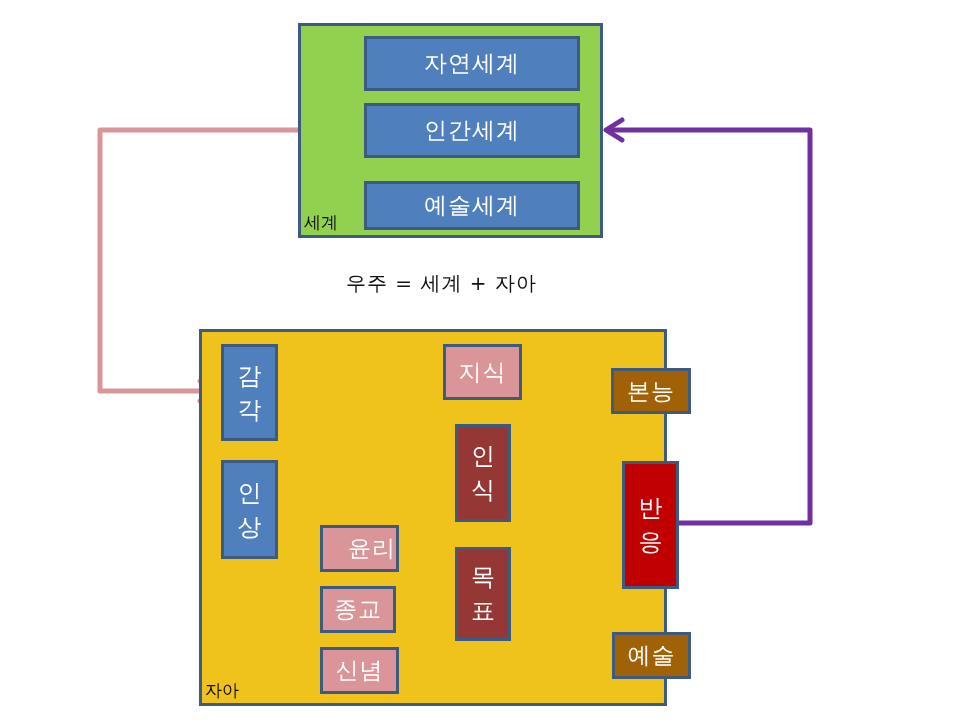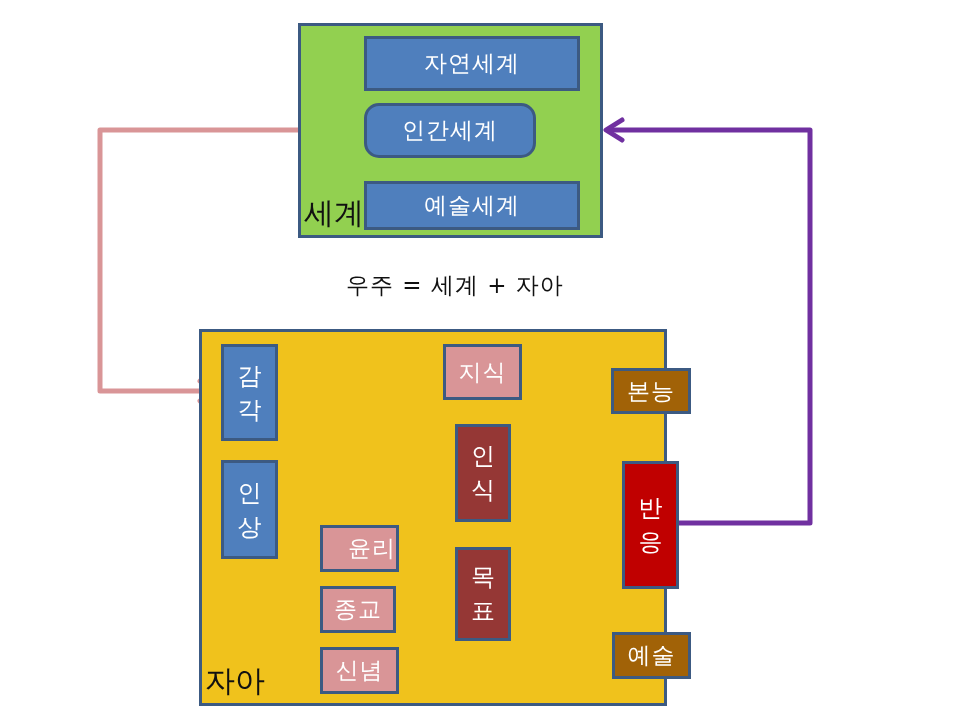--- a/index.html
+++ b/index.html
@@ -4,30 +4,30 @@
 <style>
   html, body { margin:0; padding:0; background:#ffffff; }
   body { width:960px; height:720px; position:relative; overflow:hidden;
          font-family:"DejaVu Sans", "Liberation Sans", sans-serif; }
   .box { position:absolute; box-sizing:border-box; border:3px solid #3c5a82;
          display:flex; align-items:center; justify-content:center; text-align:center;
          color:#ffffff; }
   .panel { position:absolute; box-sizing:border-box; border:3px solid #3c5a82; }
   .world { left:298px; top:23px; width:305px; height:215px; background:#92d050; }
   .self  { left:199px; top:329px; width:468px; height:377px; background:#f0c21c; }
-  .panel-label { position:absolute; left:3px; bottom:1px; font-size:30px; color:#111; }
+  .panel-label { position:absolute; left:3px; bottom:1px; font-size:17px; color:#111; }
   .blue { background:#4f7fbd; }
   .pink { background:#d99597; }
   .maroon { background:#953735; }
   .red { background:#a16207; }
   .darkred { background:#c00000; }
   .wide { font-size:23px; letter-spacing:1px;justify-content:center; }
   .tall { font-size:24px; line-height:34px; writing-mode:horizontal-tb; }
   .tall span { display:block; }
-  .formula { position:absolute; left:346px; top:270px; font-size:23px; color:#111; letter-spacing:1px; }
+  .formula { position:absolute; left:346px; top:270px; font-size:20px; color:#111; letter-spacing:1px; }
   svg.connectors { position:absolute; left:0; top:0; width:960px; height:720px; pointer-events:none; }
 </style>
 </head>
 <body>
 
 <svg class="connectors" viewBox="0 0 960 720">
   <defs>
     <marker id="m-small" markerWidth="8" markerHeight="8" refX="7" refY="4" orient="auto" markerUnits="userSpaceOnUse">
       <path d="M0,0 L8,4 L0,8 z" fill="#4f81bd"></path>
     </marker>
@@ -57,21 +57,21 @@
 
   <line x1="651" y1="632" x2="651" y2="589" stroke="#4f81bd" stroke-width="1.5" marker-end="url(#m-small)"></line>
 </svg>
 
 <div class="panel world">
   <span class="panel-label">세계</span>
 </div>
 <div class="box blue wide" style="left:364px;top:36px;width:216px;height:55px;">
   <span>자연세계</span>
 </div>
-<div class="box blue wide" style="left:364px;top:103px;width:172px;height:55px;border-radius:15px;">
+<div class="box blue wide" style="left:364px;top:103px;width:216px;height:55px;">
   <span>인간세계</span>
 </div>
 <div class="box blue wide" style="left:364px;top:171px;width:216px;height:49px;margin-top:10px;">
   <span>예술세계</span>
 </div>
 
 <div class="formula">우주 = 세계 + 자아</div>
 
 <div class="panel self">
   <span class="panel-label">자아</span>

